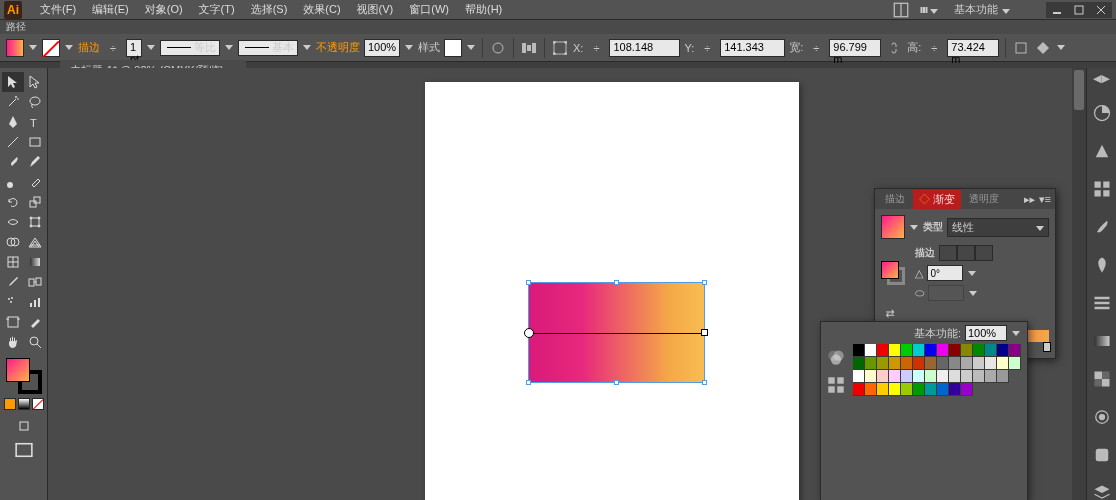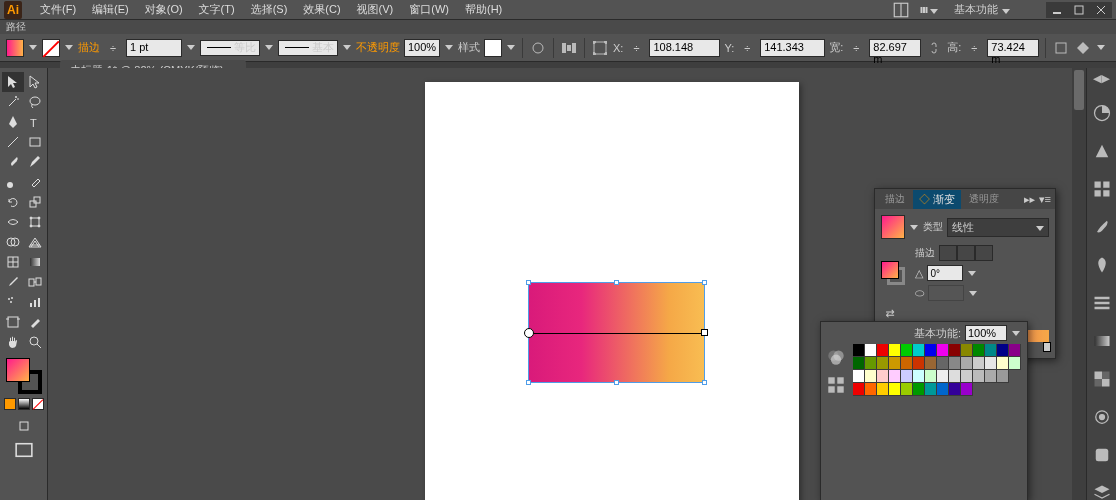--- a/index.html
+++ b/index.html
@@ -75,25 +75,25 @@
 
 .rdock { width: 30px; background: #434343; border-left: 1px solid #2a2a2a; display: flex; flex-direction: column; align-items: center; padding-top: 4px; gap: 18px; }
 .rdock-icon { width: 20px; height: 20px; display: flex; align-items: center; justify-content: center; color: #bbb; }
 
 
 .panel { position: absolute; background: #535353; border: 1px solid #2a2a2a; box-shadow: 2px 2px 8px rgba(0,0,0,0.5); }
 
 .grad-panel { right: 30px; top: 120px; width: 182px; }
 .panel-tabs { display: flex; align-items: center; height: 20px; background: #464646; padding: 0 4px; gap: 2px; }
 .ptab { padding: 2px 6px; font-size: 10px; color: #999; }
-.ptab.active { background: #0c4a6e; color: #ddd; }
+.ptab.active { background: #b91c1c; color: #ddd; }
 .panel-tabs .pmenu { margin-left: auto; display: flex; gap: 4px; }
 .grad-body { padding: 6px; display: flex; flex-direction: column; gap: 6px; }
 .grad-row { display: flex; align-items: center; gap: 4px; }
-.gtypelabel { font-size: 10px; }
+.gtypelabel { font-size: 10px; font-weight: bold; }
 .gtype-sel { flex: 1; background: #3e3e3e; border: 1px solid #2a2a2a; padding: 1px 4px; display: flex; justify-content: space-between; align-items: center; }
 .big-sw { width: 24px; height: 24px; background: linear-gradient(135deg, #ff1b8d, #ffb347); border: 1px solid #2a2a2a; }
 .angle-in { width: 36px; height: 16px; background: #e8e8e8; border: 1px solid #2a2a2a; color: #000; display: flex; align-items: center; padding: 0 2px; font-size: 10px; }
 .seg3 { display: flex; }
 .seg3 .seg { width: 18px; height: 16px; border: 1px solid #2a2a2a; background: #464646; }
 .slider-track { height: 12px; background: linear-gradient(90deg, #d91a7a, #f5a847); position: relative; margin: 4px 0 10px; }
 .slider-track .mid { position: absolute; top: -8px; left: 50%; margin-left: -3px; width: 6px; height: 6px; background: #888; transform: rotate(45deg); }
 .slider-track .stop { position: absolute; bottom: -10px; width: 8px; height: 10px; background: #ccc; border: 1px solid #000; }
 .slider-track .stop.l { left: -2px; }
 .slider-track .stop.r { right: -2px; }
@@ -166,21 +166,21 @@
 
 <div class="pathrow">路径</div>
 
 <div class="controlbar">
   <div class="swatch grad"></div>
     <span class="dd chev"></span>
   <div class="swatch none"></div>
     <span class="dd chev"></span>
   <span class="cb-label orange">描边</span>
   <span class="cb-icon">÷</span>
-  <div class="input-box" style="width:56px">1 pt</div>
+  <div class="input-box" style="width:16px">1 pt</div>
     <span class="dd chev"></span>
   <div class="samp-line">
       <span class="line"></span>
       <span>等比</span>
     </div>
     <span class="dd chev"></span>
   <div class="samp-line">
       <span class="line"></span>
       <span>基本</span>
     </div>
@@ -216,21 +216,21 @@
       </svg>
     </div>
   <span class="cb-label">X:</span>
   <span class="cb-icon">÷</span>
   <div class="input-box" style="width:71px">108.148</div>
   <span class="cb-label">Y:</span>
   <span class="cb-icon">÷</span>
   <div class="input-box" style="width:65px">141.343</div>
   <span class="cb-label">宽:</span>
   <span class="cb-icon">÷</span>
-  <div class="input-box" style="width:52px">82.697 m</div>
+  <div class="input-box" style="width:52px">96.799 m</div>
   <span class="cb-icon">
       <svg width="8" height="14" fill="none" stroke="#bbb">
         <path d="M2 4 a2 2 0 0 1 4 0 v2 M2 10 a2 2 0 0 0 4 0 v-2"></path>
       </svg>
     </span>
   <span class="cb-label">高:</span>
   <span class="cb-icon">÷</span>
   <div class="input-box" style="width:52px">73.424 m</div>
   <div class="divider"></div>
   <div class="cb-icon">

